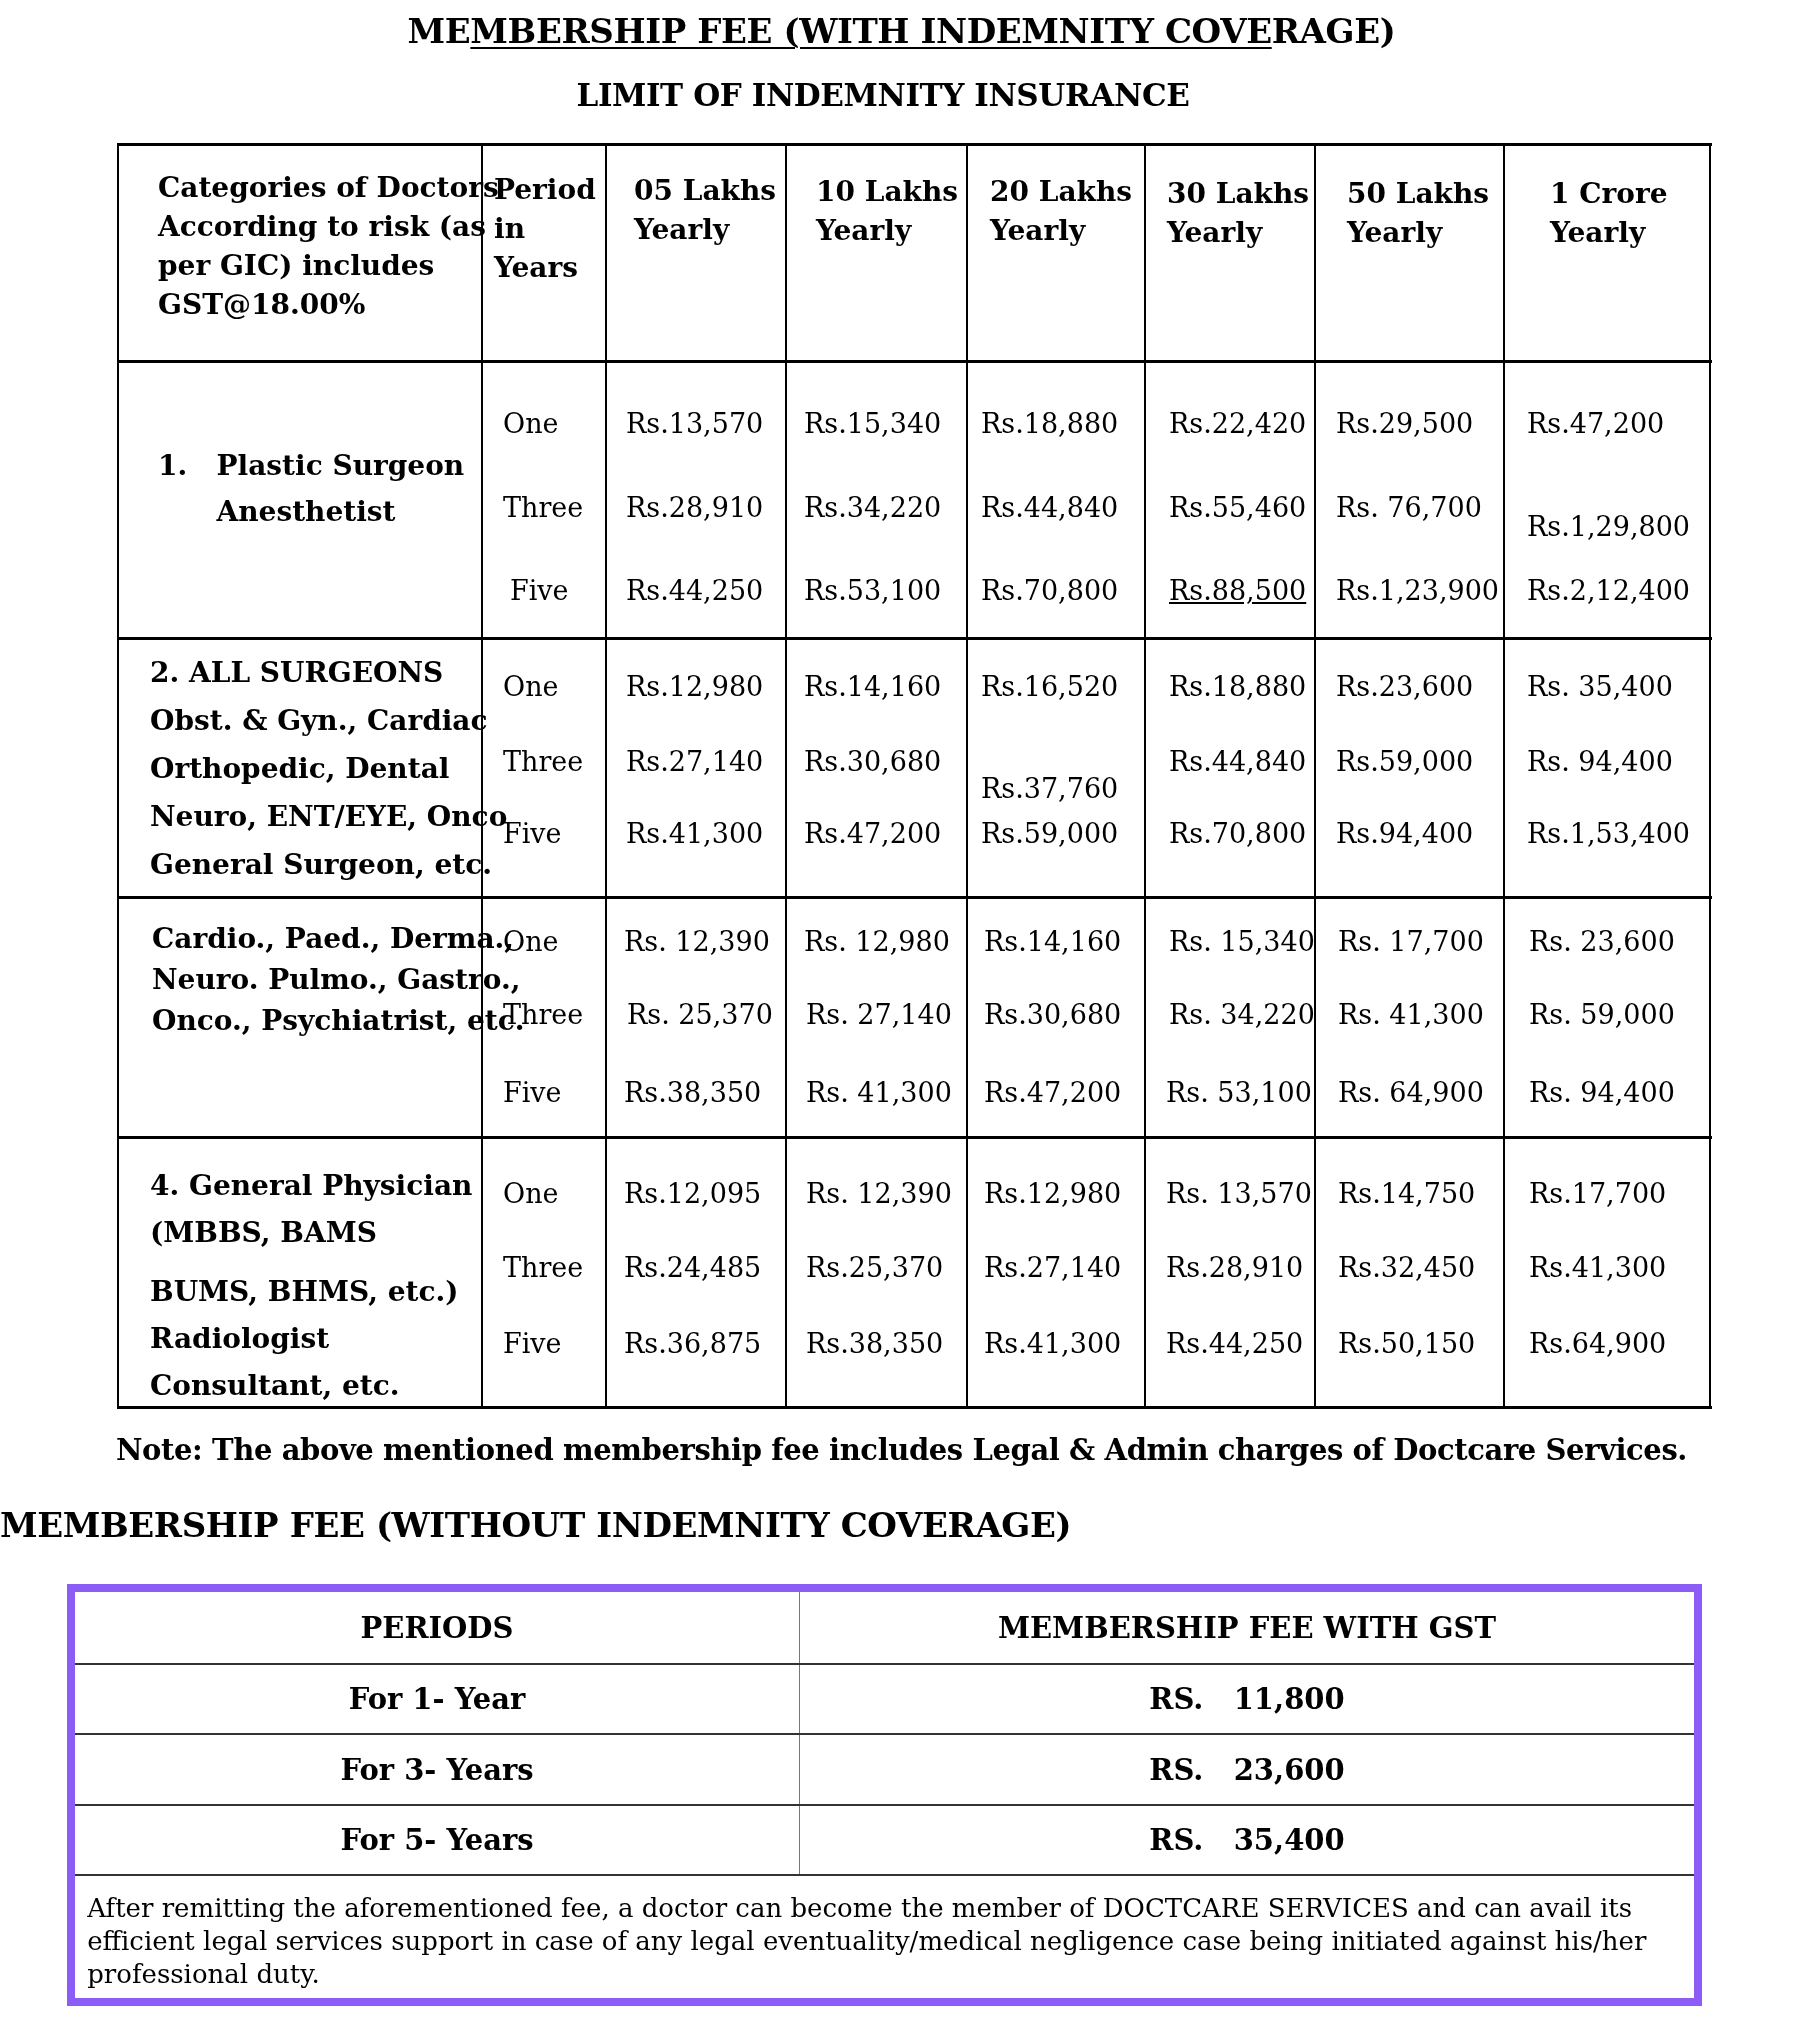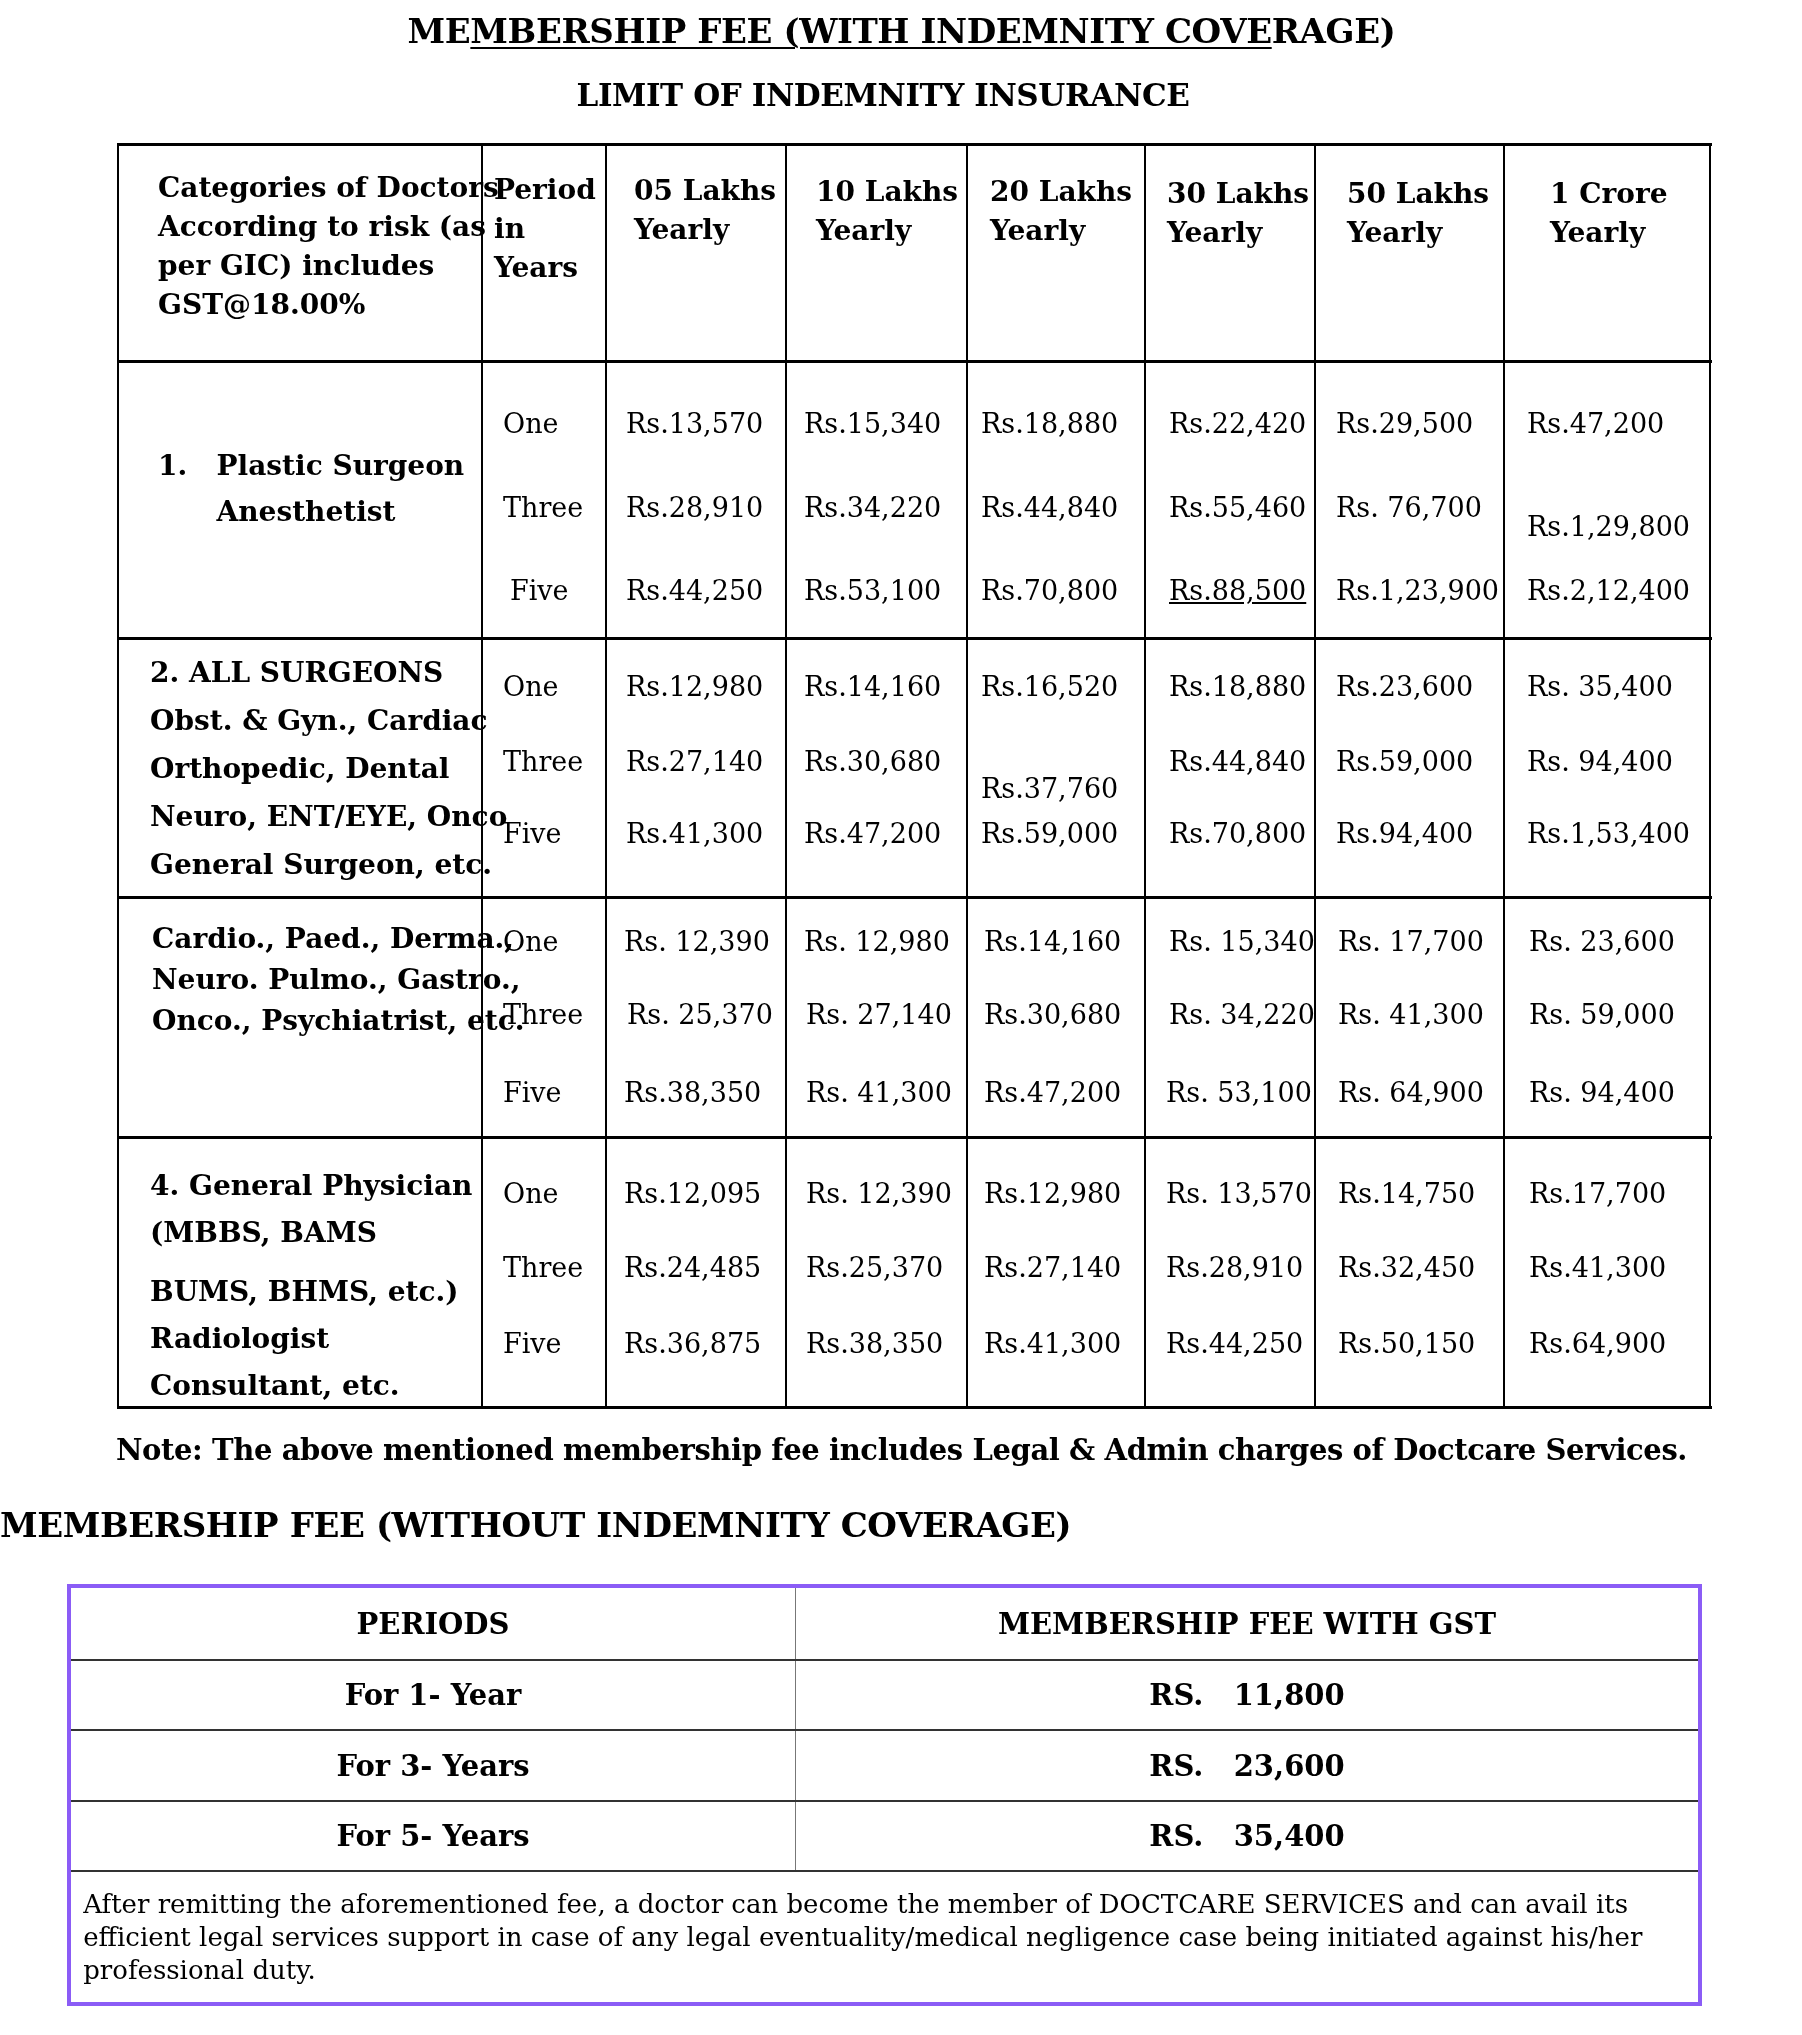--- a/index.html
+++ b/index.html
@@ -12,21 +12,21 @@
   .t1 { left:117px; top:143px; width:1595px; height:1266px; }
   .vline { position:absolute; top:0; bottom:0; width:2.4px; background:#000; }
   .hline { position:absolute; left:0; right:0; height:2.9px; background:#000; }
   .cell { position:absolute; font-size:27px; line-height:1; white-space:nowrap; }
   .hdr { position:absolute; font-weight:bold; font-size:28px; line-height:39px; }
   .cat { position:absolute; font-weight:bold; font-size:28px; white-space:nowrap; }
 
   .note { left:0; width:1803px; top:1433px; text-align:center; font-weight:bold; font-size:29px; letter-spacing:-0.4px; }
   .title2 { left:0; width:1803px; top:1505px; text-align:left; font-weight:bold; font-size:34px; letter-spacing:-0.4px; }
 
-  .t2 { left:67px; top:1584px; width:1635px; height:422px; border:4px solid #8b5cf6; box-sizing:border-box; }
+  .t2 { left:67px; top:1584px; width:1635px; height:422px; border:8px solid #8b5cf6; box-sizing:border-box; }
   .t2row { position:absolute; left:0; right:0; border-bottom:2.4px solid #333; box-sizing:border-box; }
   .t2 .c { position:absolute; top:0; bottom:0; display:flex; align-items:center; justify-content:center; font-weight:bold; font-size:29px; }
   .t2 .c1 { left:0; width:725px; border-right:0.8px solid #777; box-sizing:border-box; }
   .t2 .c2 { left:725px; right:0; }
 </style>
 </head>
 <body>
 
 <div class="abs title1">
   <span>ME</span><span class="ul">MBERSHIP FEE (WITH INDEMNITY COVE</span><span>RAGE)</span>

